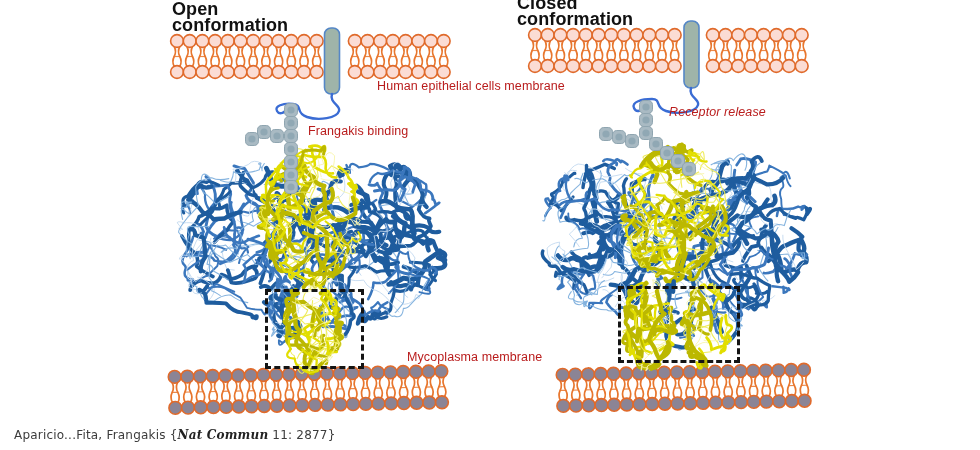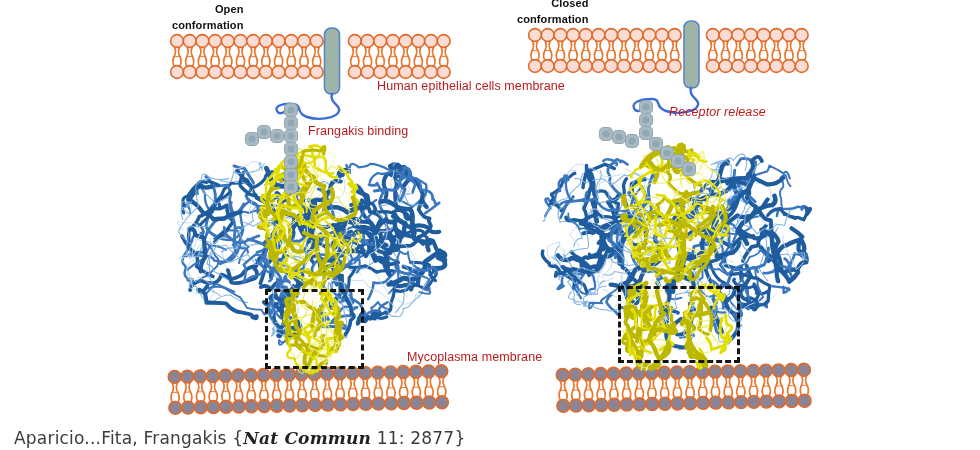--- a/index.html
+++ b/index.html
@@ -2,35 +2,35 @@
 <html><head>
 <meta charset="utf-8">
 <style>
   html,body{margin:0;padding:0;background:#fff;}
   .stage{
     position:relative;width:980px;height:450px;background:#fff;
     overflow:hidden;font-family:"Liberation Sans",sans-serif;
   }
   .abs{position:absolute;}
   .panel-title{
-    font-weight:bold;font-size:11px;line-height:16px;color:#111;
-    letter-spacing:.1px;white-space:nowrap;text-align:right;
+    font-weight:bold;font-size:18px;line-height:16px;color:#111;
+    letter-spacing:.1px;white-space:nowrap;
   }
   .fig-label{
     font-size:12.5px;color:#b91c1c;white-space:nowrap;letter-spacing:.1px;
   }
   .center-label{
     font-weight:bold;font-size:13.5px;line-height:17px;color:#111;
     text-align:center;width:80px;
   }
   .roi-box{
     border:3px dashed #141414;box-sizing:border-box;background:transparent;
   }
   .caption{
-    font-family:"DejaVu Sans",sans-serif;font-size:17px;color:#3c3c3c;
+    font-family:"DejaVu Sans",sans-serif;font-size:12px;color:#3c3c3c;
     white-space:nowrap;letter-spacing:.2px;
   }
   .caption .journal{
     font-family:"DejaVu Serif",serif;font-weight:bold;font-style:italic;color:#222;
   }
   svg.layer{position:absolute;overflow:visible;pointer-events:none;}
 </style>
 </head>
 <body>
 

